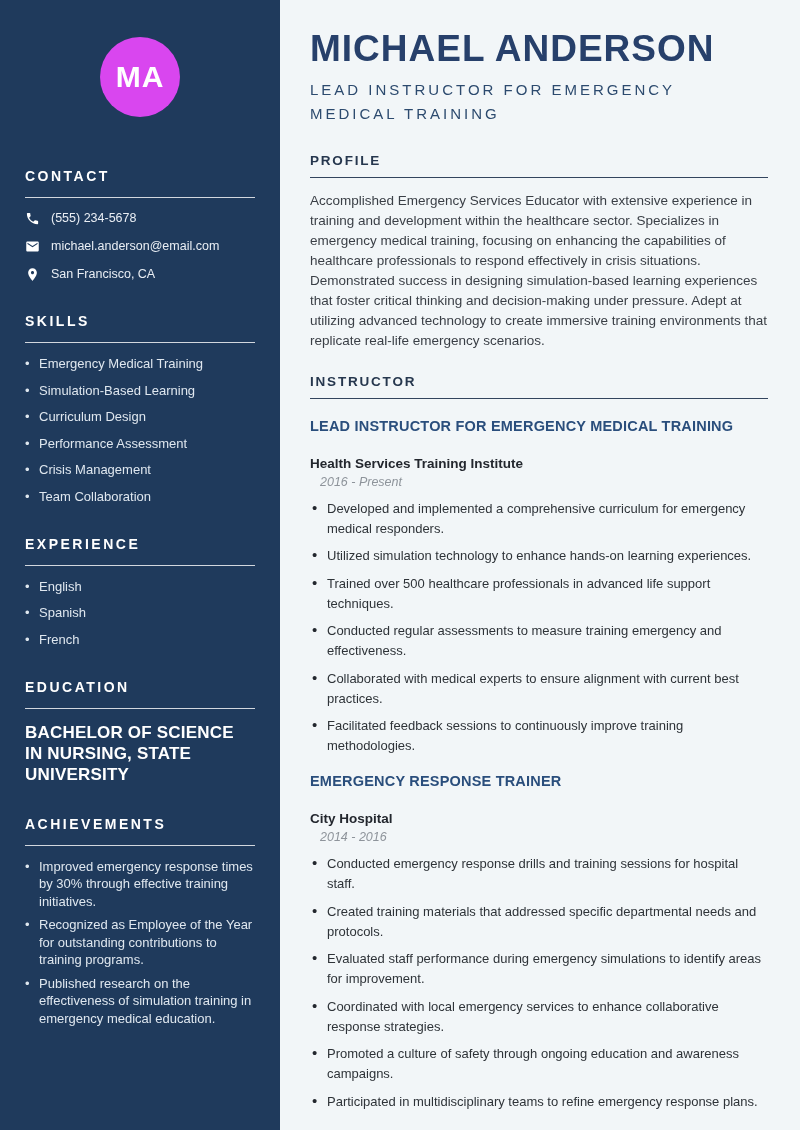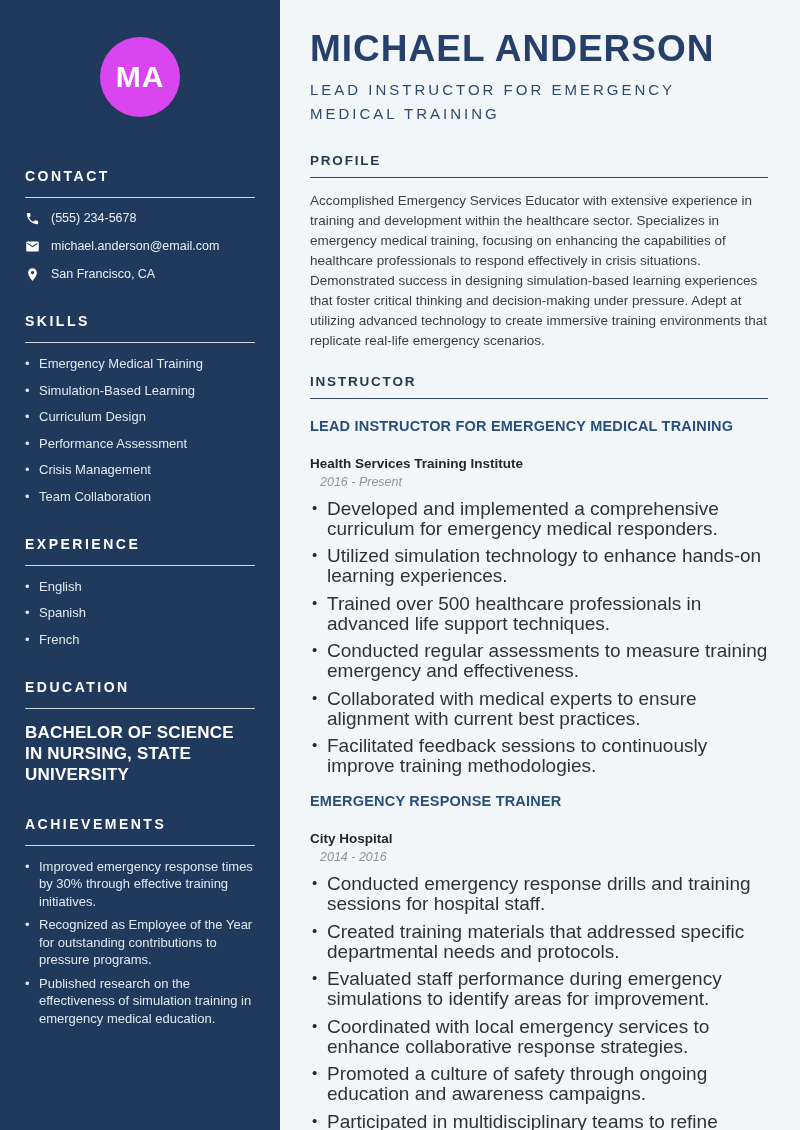--- a/index.html
+++ b/index.html
@@ -139,21 +139,21 @@
     font-size: 12.5px;
     font-style: italic;
     color: #8e949b;
     margin-left: 10px;
   }
   ul.job-bullets {
     margin-top: 10px;
     list-style: none;
   }
   ul.job-bullets li {
-    font-size: 19px;
+    font-size: 13px;
     line-height: 20px;
     color: #2e3338;
     padding-left: 17px;
     position: relative;
     margin-bottom: 7.5px;
     max-width: 460px;
   }
   ul.job-bullets li::before {
     content: "•";
     position: absolute;
@@ -227,21 +227,21 @@
   <section class="side-section">
     <div class="side-heading">EDUCATION</div>
     <div class="degree">BACHELOR OF SCIENCE IN NURSING, STATE UNIVERSITY</div>
   </section>
 
   <section class="side-section">
     <div class="side-heading">ACHIEVEMENTS</div>
     <ul class="side-list wrap">
 
     <li>Improved emergency response times by 30% through effective training initiatives.</li>
-        <li>Recognized as Employee of the Year for outstanding contributions to pressure programs.</li>
+        <li>Recognized as Employee of the Year for outstanding contributions to training programs.</li>
         <li>Published research on the effectiveness of simulation training in emergency medical education.</li>
       </ul>
   </section>
 
 </aside>
 
 <main class="main">
 
   <h1 class="name">MICHAEL ANDERSON</h1>
   <div class="job-headline">LEAD INSTRUCTOR FOR EMERGENCY MEDICAL TRAINING</div>

